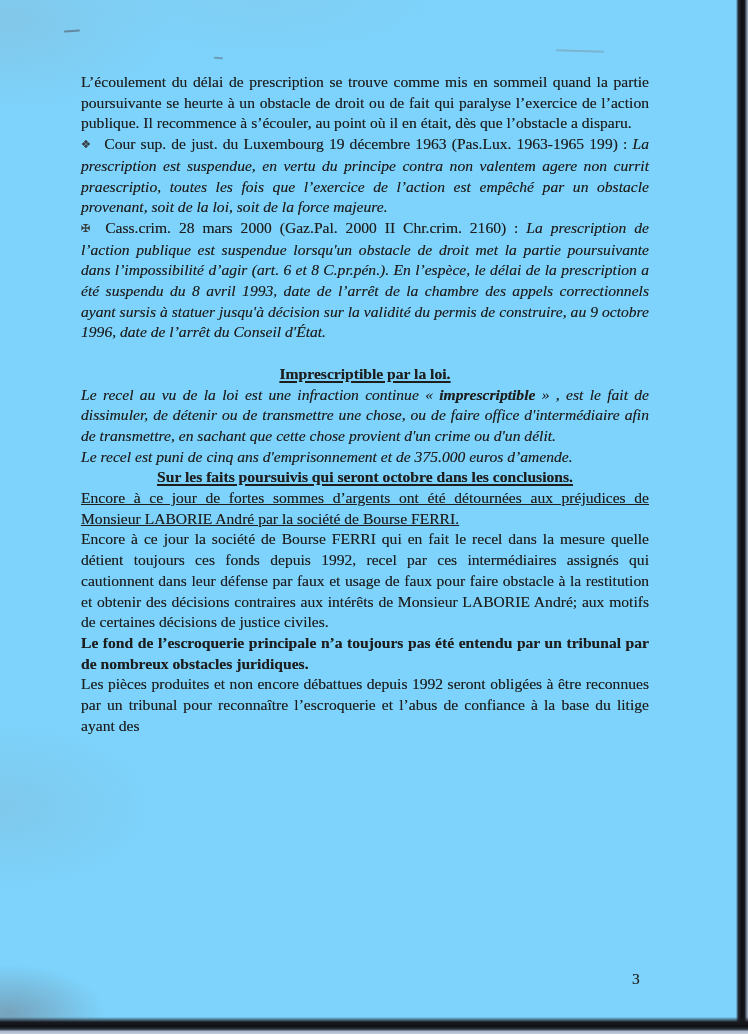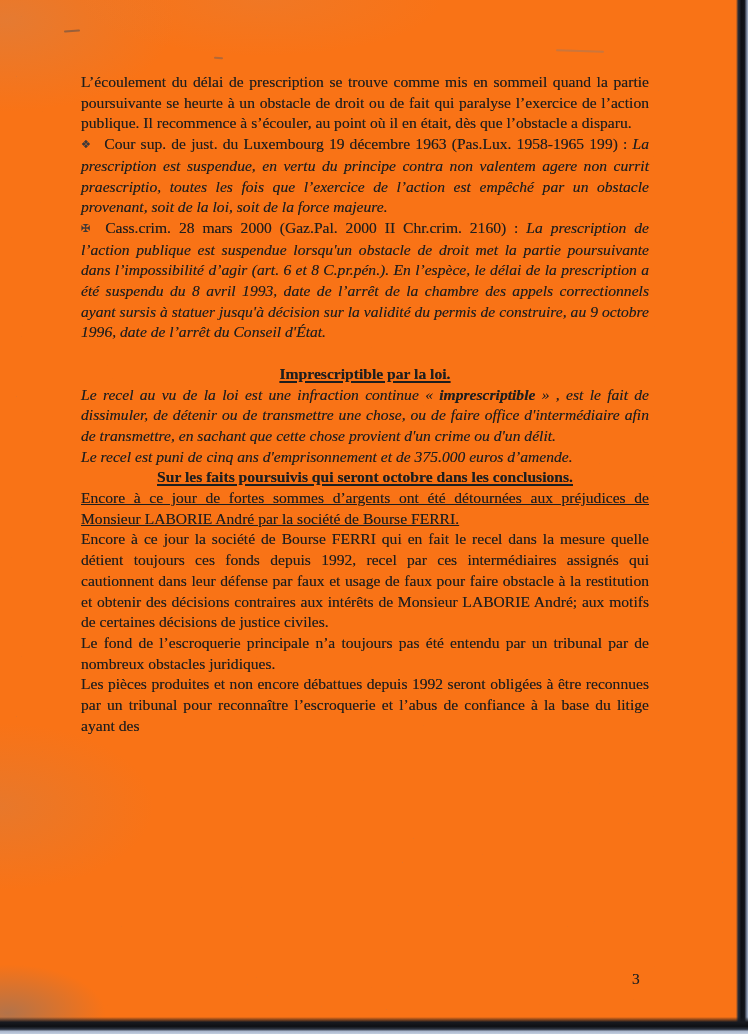--- a/index.html
+++ b/index.html
@@ -4,21 +4,21 @@
 <style>
   html, body { margin: 0; padding: 0; }
   body {
     width: 748px; height: 1034px;
     font-family: "Liberation Serif", "DejaVu Serif", serif;
     background: #ffffff;
   }
   .scan {
     position: relative;
     width: 748px; height: 1034px;
-    background: #f97316;
+    background: #7dd3fc;
     overflow: hidden;
   }
   .noise-svg {
     position: absolute; inset: 0;
     width: 100%; height: 100%;
     pointer-events: none;
   }
   .vignette {
     position: absolute; inset: 0;
     pointer-events: none;
@@ -71,21 +71,21 @@
     text-decoration-thickness: 1.5px;
     text-underline-offset: 2px;
   }
   .h1        { margin-bottom: 14px; }
   .r1        { margin-bottom: 8px;  font-style: italic; }
   .r2        { margin-bottom: 4px;  font-style: italic; }
   .r3        { margin-bottom: 30px; font-style: italic; }
   .h2        { margin-bottom: 17px; }
   .e1        { margin-bottom: 10px; text-decoration: underline; }
   .e2        { margin-bottom: 12px; }
-  .fond      { margin-bottom: 12px; }
+  .fond      { margin-bottom: 12px; font-weight: bold; }
   .pieces    { margin-bottom: 0; }
 
   .bullet {
     font-size: 11px;
     color: #3a3a3e;
     margin-right: 7px;
     position: relative; top: -1px;
   }
   .pagenum {
     position: absolute;
@@ -116,21 +116,21 @@
   <div class="mark mark3"></div>
 
   <div class="text-column">
 
     <p class="p1">
       <span>L’écoulement du délai de prescription se trouve comme mis en sommeil quand la partie poursuivante se heurte à un obstacle de droit ou de fait qui paralyse l’exercice de l’action publique. Il recommence à s’écouler, au point où il en était, dès que l’obstacle a disparu.</span>
     </p>
 
     <p class="cite cite1">
       <span class="bullet">❖</span>
-      <span>Cour sup. de just. du Luxembourg 19 décembre 1963 (Pas.Lux. 1958-1965 199) : </span><i>La prescription est suspendue, en vertu du principe contra non valentem agere non currit praescriptio, toutes les fois que l’exercice de l’action est empêché par un obstacle provenant, soit de la loi, soit de la force majeure.</i>
+      <span>Cour sup. de just. du Luxembourg 19 décembre 1963 (Pas.Lux. 1963-1965 199) : </span><i>La prescription est suspendue, en vertu du principe contra non valentem agere non currit praescriptio, toutes les fois que l’exercice de l’action est empêché par un obstacle provenant, soit de la loi, soit de la force majeure.</i>
     </p>
 
     <p class="cite cite2">
       <span class="bullet">✠</span>
       <span>Cass.crim. 28 mars 2000 (Gaz.Pal. 2000 II Chr.crim. 2160) : </span><i>La prescription de l’action publique est suspendue lorsqu'un obstacle de droit met la partie poursuivante dans l’impossibilité d’agir (art. 6 et 8 C.pr.pén.). En l’espèce, le délai de la prescription a été suspendu du 8 avril 1993, date de l’arrêt de la chambre des appels correctionnels ayant sursis à statuer jusqu'à décision sur la validité du permis de construire, au 9 octobre 1996, date de l’arrêt du Conseil d'État.</i>
     </p>
 
     <p class="heading h1">
       <br>
       <span>Imprescriptible par la loi.</span>

